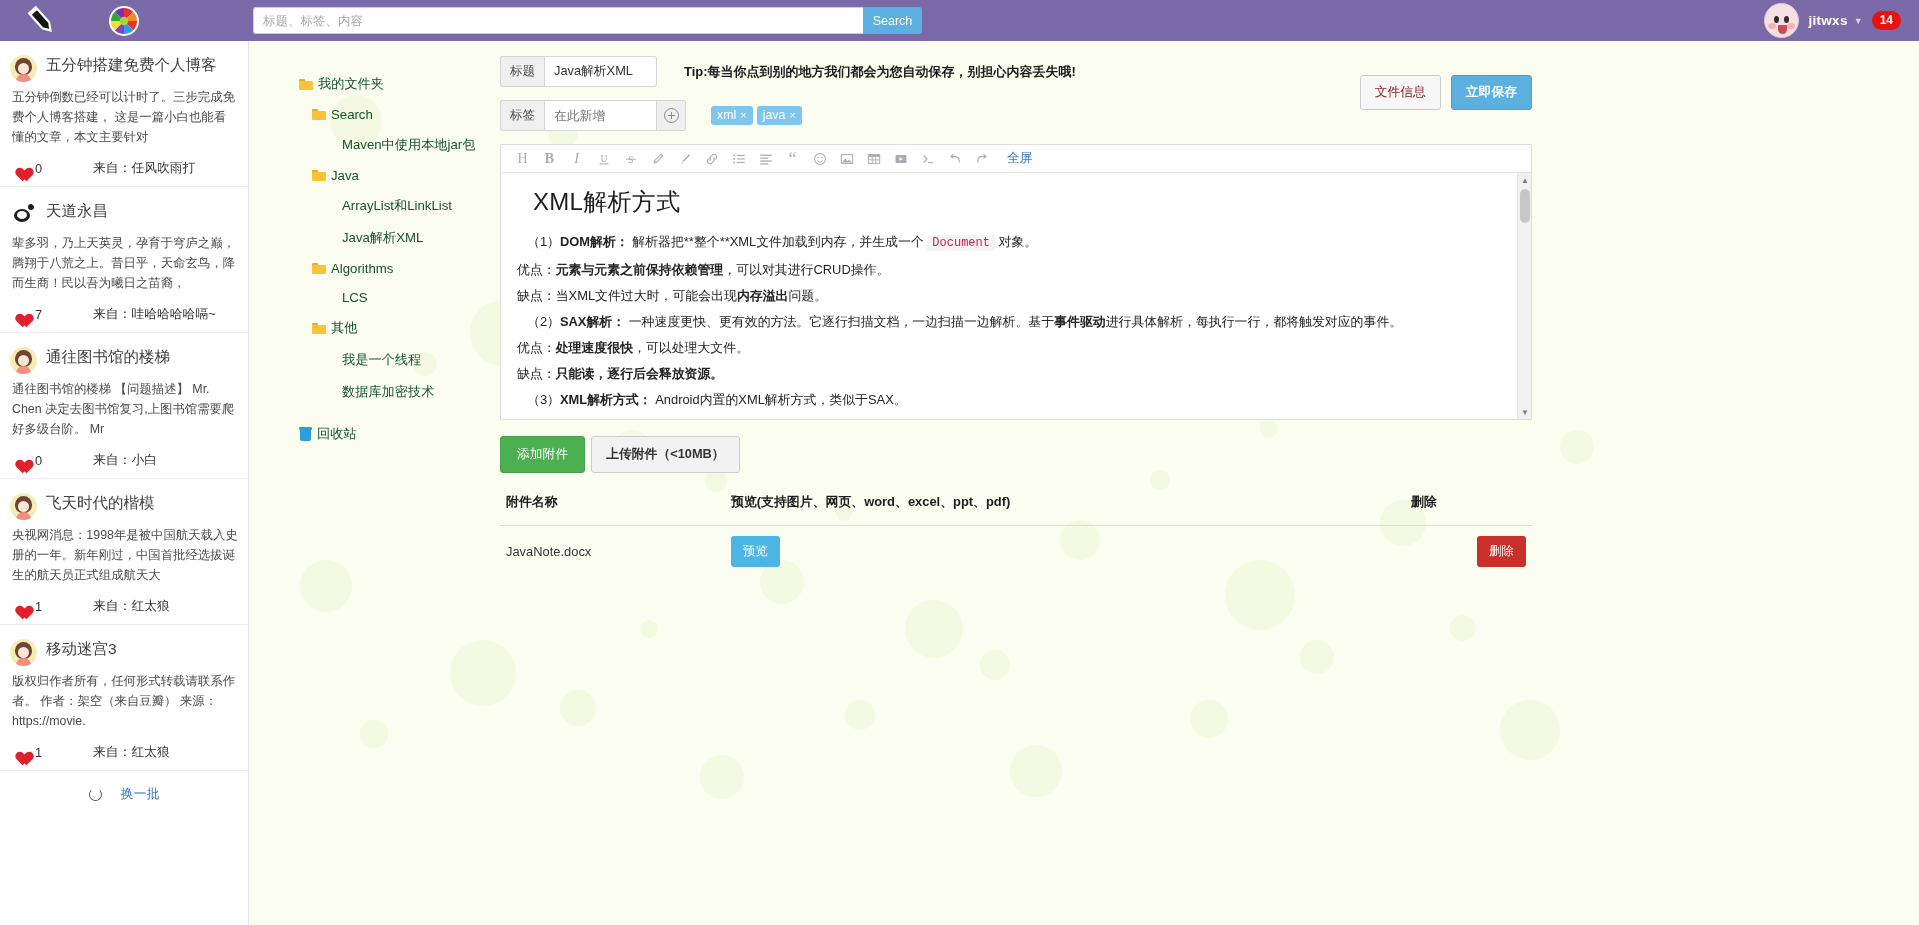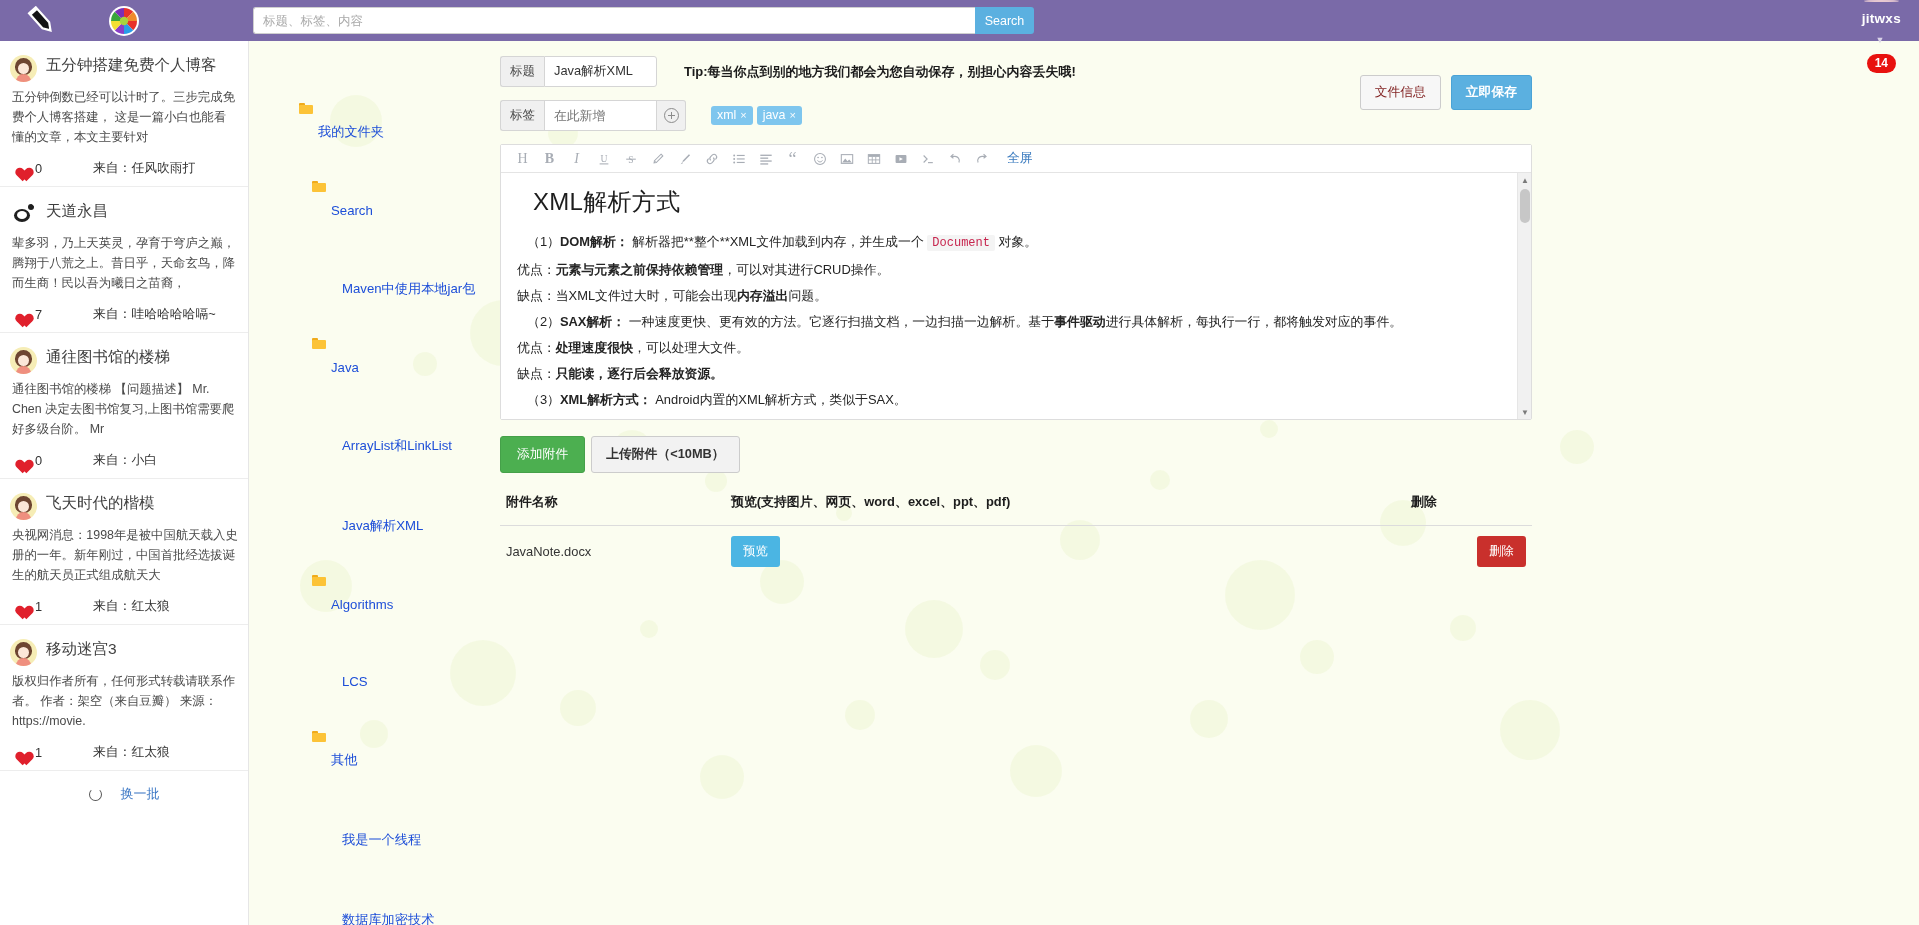--- a/index.html
+++ b/index.html
@@ -24,37 +24,37 @@
     z-index: 20;
     display: flex; align-items: center;
   }
   #logo-pencil { margin-left: 20px; width: 40px; height: 34px; display:flex; align-items:center; justify-content:center; }
   #logo-shutter { margin-left: 47px; width: 34px; height: 34px; display:flex; align-items:center; justify-content:center;}
   #searchwrap {
     position: absolute; left: 253px; top: 7px;
     display: flex; height: 27px;
   }
   #search-input {
-    width: 722px; height: 27px;
+    width: 610px; height: 27px;
     border: 1px solid #cfcfcf; border-right: none;
     border-radius: 3px 0 0 3px;
     padding: 0 9px; font-size: 12.5px; color: #333;
     background: #fff; outline: none;
     font-family: "Liberation Sans", sans-serif;
   }
   #search-input::placeholder { color: #a9a9a9; }
   #search-btn {
     width: 59px; height: 27px; border: none;
     background: #5bb0e0; color: #fff; font-size: 12.5px;
     border-radius: 0 3px 3px 0; cursor: pointer;
     font-family: "Liberation Sans", sans-serif;
   }
   #user-area {
     position: absolute; right: 18px; top: 0; height: 41px;
-    display: flex; align-items: center; gap: 9px; flex-direction: column;
+    display: flex; align-items: center; gap: 9px;
   }
   #avatar {
     width: 35px; height: 35px; border-radius: 50%;
     background: #f7dfe4; position: relative; overflow: hidden;
     border: 1px solid #e8c9d1;
   }
   #avatar .cheekL, #avatar .cheekR {
     position:absolute; width:8px;height:6px;border-radius:50%;background:#f7b0b8;top:19px;
   }
   #avatar .cheekL{left:3px;} #avatar .cheekR{right:3px;}
@@ -125,21 +125,21 @@
     width: 13px; height: 13px; border: 1.6px solid #555;
     border-top-color: transparent; border-radius: 50%;
   }
   #refresh-label { color: #3a76c4; font-size: 13px; cursor: pointer; }
 
   
   #tree {
     position: absolute; left: 295px; top: 75px; width: 195px; z-index: 5;
   }
   .tnode { display:flex; align-items:center; gap: 5px; margin-bottom: 14px; white-space: nowrap; }
-  .tnode .lbl { color: #1d4ed8; font-size: 13.2px; cursor: pointer; margin-top: 48px; }
+  .tnode .lbl { color: #14532d; font-size: 13.2px; cursor: pointer; }
   .tnode.root { padding-left: 4px; }
   .tnode.l1 { padding-left: 17px; }
   .tnode.l2 { padding-left: 47px; }
   .tnode.trash { padding-left: 4px; margin-top: 24px; }
   .folder {
     width: 14px; height: 11px; position: relative; flex: 0 0 14px;
   }
   .folder::before {
     content:""; position:absolute; left:0; top:0; width:6px; height:3px;
     background:#f0ab1c; border-radius: 1px 1px 0 0;

